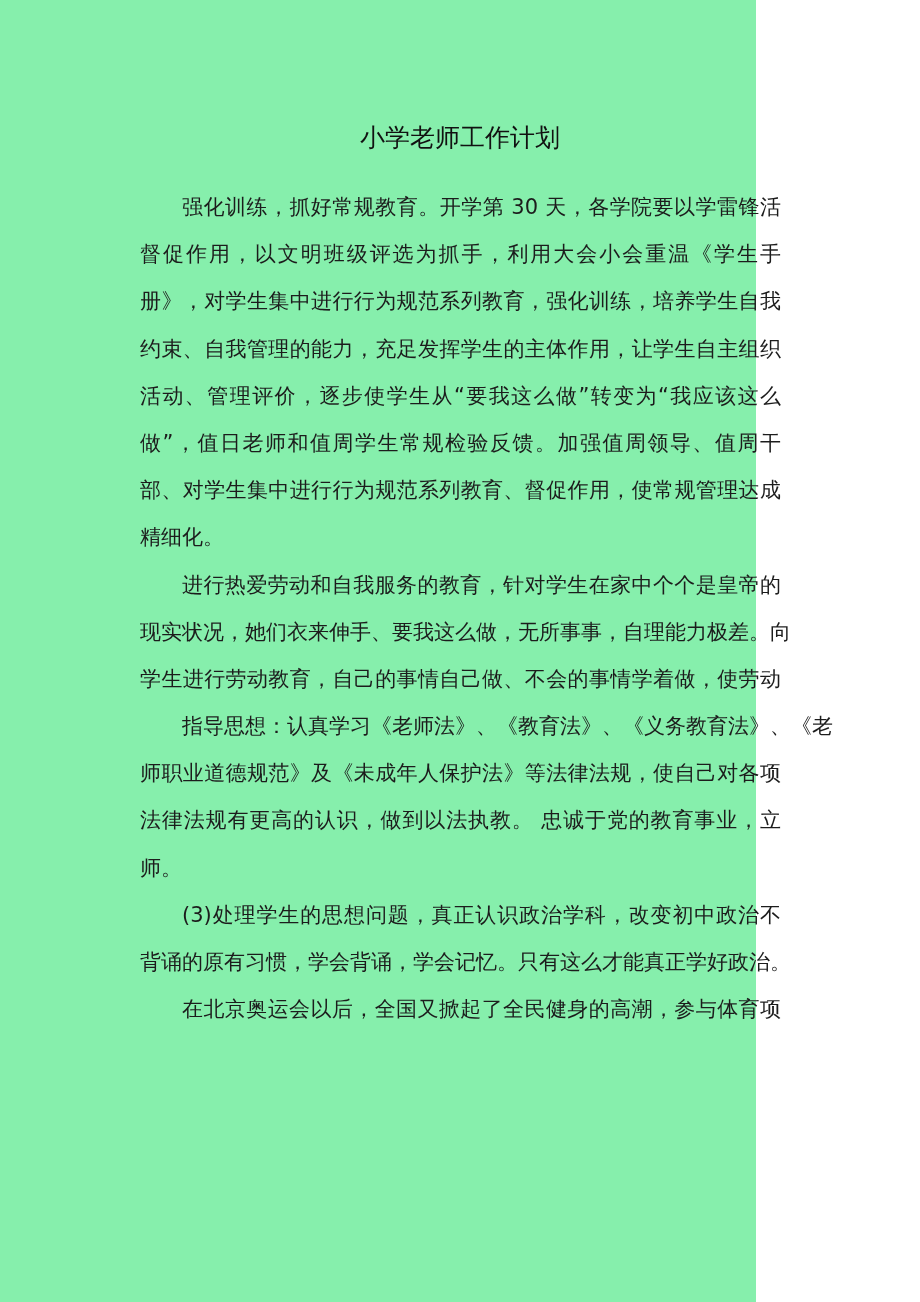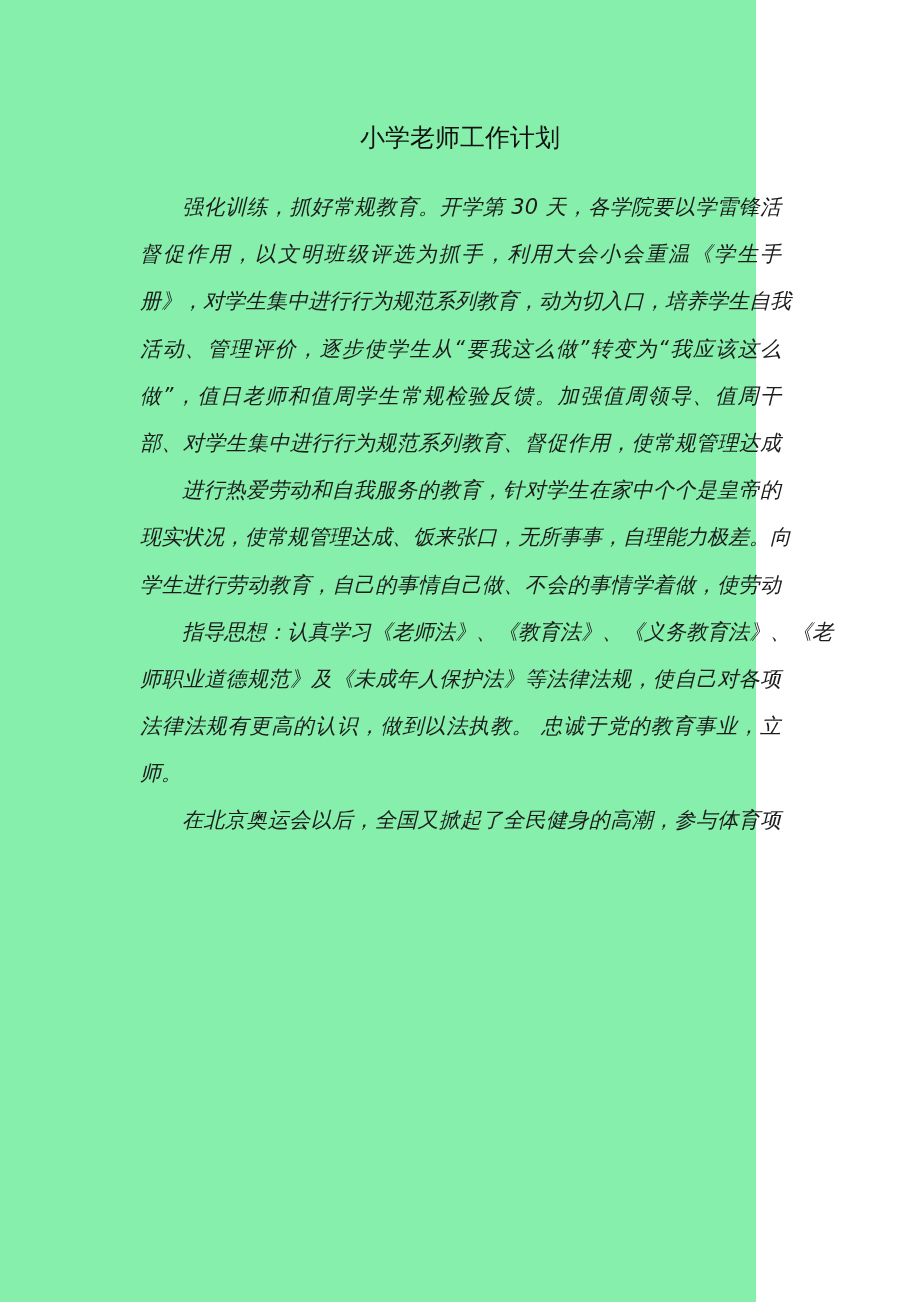--- a/index.html
+++ b/index.html
@@ -44,60 +44,63 @@
     }
     .line {
       height: 47.2px;
       line-height: 47.2px;
       font-size: 21px;
       white-space: nowrap;
       text-align: justify;
       text-align-last: justify;
       overflow: visible;
       color: #1c1c1c;
-      font-style: italic;
     }
     .line.indent {
       padding-left: 42px;
     }
     .line.last {
       text-align-last: left;
     }
   </style>
 </head>
 <body>
 
 <div class="page">
   <h1 class="title">小学老师工作计划</h1>
 
   <div class="body">
 
     <div>
       <div class="line indent">强化训练，抓好常规教育。开学第 30 天，各学院要以学雷锋活</div>
       <div class="line">督促作用，以文明班级评选为抓手，利用大会小会重温《学生手</div>
-      <div class="line">册》，对学生集中进行行为规范系列教育，动为切入口，培养学生自我</div>
+      <div class="line">册》，对学生集中进行行为规范系列教育，强化训练，培养学生自我</div>
+      <div class="line">约束、自我管理的能力，充足发挥学生的主体作用，让学生自主组织</div>
       <div class="line">活动、管理评价，逐步使学生从“要我这么做”转变为“我应该这么</div>
       <div class="line">做”，值日老师和值周学生常规检验反馈。加强值周领导、值周干</div>
       <div class="line">部、对学生集中进行行为规范系列教育、督促作用，使常规管理达成</div>
+      <div class="line last">精细化。</div>
     </div>
 
     <div>
       <div class="line indent">进行热爱劳动和自我服务的教育，针对学生在家中个个是皇帝的</div>
-      <div class="line">现实状况，使常规管理达成、饭来张口，无所事事，自理能力极差。向</div>
+      <div class="line">现实状况，她们衣来伸手、要我这么做，无所事事，自理能力极差。向</div>
       <div class="line">学生进行劳动教育，自己的事情自己做、不会的事情学着做，使劳动</div>
     </div>
 
     <div>
       <div class="line indent">指导思想：认真学习《老师法》、《教育法》、《义务教育法》、《老</div>
       <div class="line">师职业道德规范》及《未成年人保护法》等法律法规，使自己对各项</div>
       <div class="line">法律法规有更高的认识，做到以法执教。 忠诚于党的教育事业，立</div>
       <div class="line last">师。</div>
     </div>
 
     <div>
+      <div class="line indent">(3)处理学生的思想问题，真正认识政治学科，改变初中政治不</div>
+      <div class="line">背诵的原有习惯，学会背诵，学会记忆。只有这么才能真正学好政治。</div>
     </div>
 
     <div>
       <div class="line indent">在北京奥运会以后，全国又掀起了全民健身的高潮，参与体育项</div>
     </div>
 
   </div>
 </div>
 
 </body></html>

